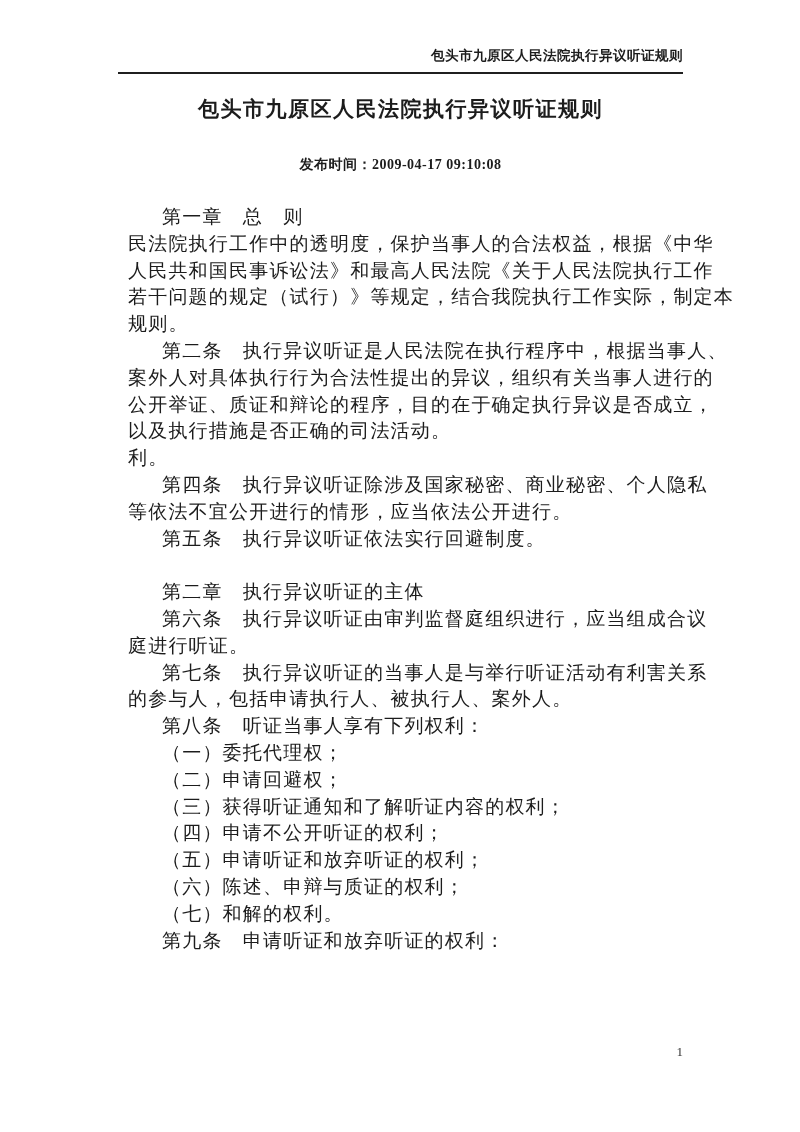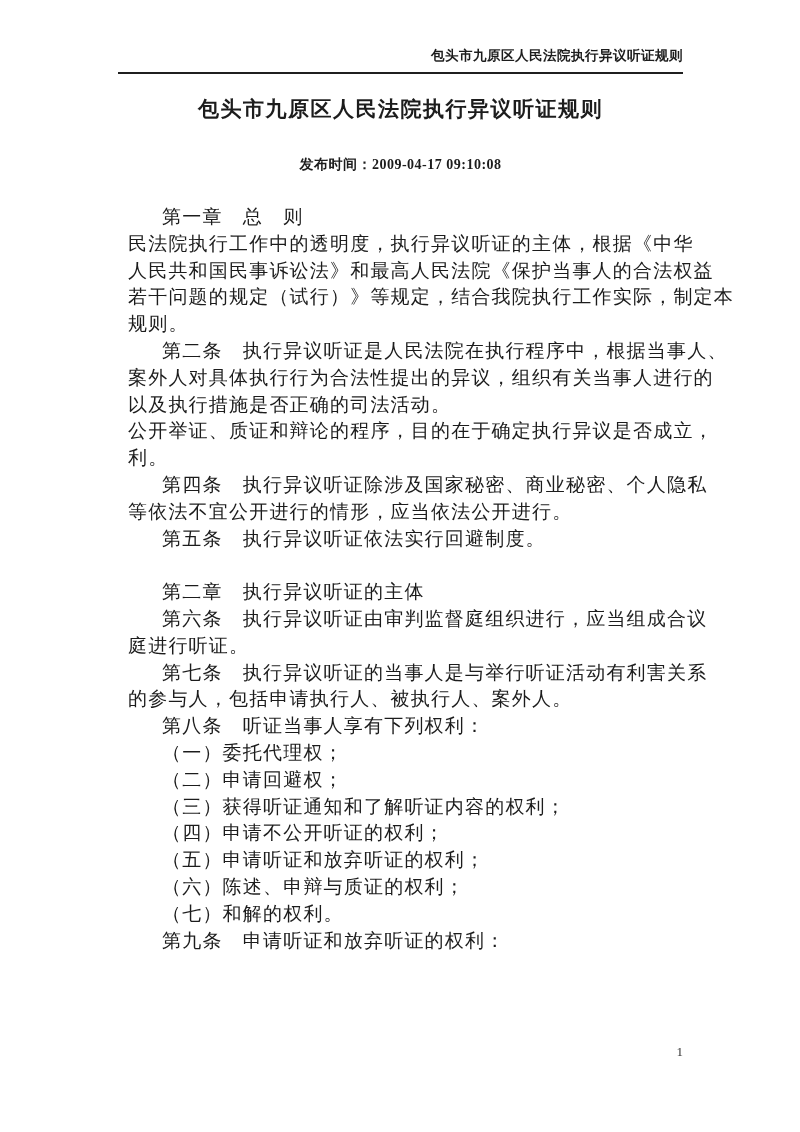--- a/index.html
+++ b/index.html
@@ -86,28 +86,28 @@
   <div class="doc-header">
     <span>包头市九原区人民法院执行异议听证规则</span>
   </div>
 
   <div class="doc-title">包头市九原区人民法院执行异议听证规则</div>
 
   <div class="doc-pubdate">发布时间：2009-04-17 09:10:08</div>
 
   <div class="doc-body">
       <div class="line indent">第一章　总　则</div>
-      <div class="line">民法院执行工作中的透明度，执行异议听证的主体，根据《中华</div>
-      <div class="line">人民共和国民事诉讼法》和最高人民法院《保护当事人的合法权益</div>
+      <div class="line">民法院执行工作中的透明度，保护当事人的合法权益，根据《中华</div>
+      <div class="line">人民共和国民事诉讼法》和最高人民法院《关于人民法院执行工作</div>
       <div class="line">若干问题的规定（试行）》等规定，结合我院执行工作实际，制定本</div>
       <div class="line">规则。</div>
       <div class="line indent">第二条　执行异议听证是人民法院在执行程序中，根据当事人、</div>
       <div class="line">案外人对具体执行行为合法性提出的异议，组织有关当事人进行的</div>
+      <div class="line">公开举证、质证和辩论的程序，目的在于确定执行异议是否成立，</div>
       <div class="line">以及执行措施是否正确的司法活动。</div>
-      <div class="line">公开举证、质证和辩论的程序，目的在于确定执行异议是否成立，</div>
       <div class="line">利。</div>
       <div class="line indent">第四条　执行异议听证除涉及国家秘密、商业秘密、个人隐私</div>
       <div class="line">等依法不宜公开进行的情形，应当依法公开进行。</div>
       <div class="line indent">第五条　执行异议听证依法实行回避制度。</div>
       <div class="line"></div>
       <div class="line indent">第二章　执行异议听证的主体</div>
       <div class="line indent">第六条　执行异议听证由审判监督庭组织进行，应当组成合议</div>
       <div class="line">庭进行听证。</div>
       <div class="line indent">第七条　执行异议听证的当事人是与举行听证活动有利害关系</div>
       <div class="line">的参与人，包括申请执行人、被执行人、案外人。</div>

